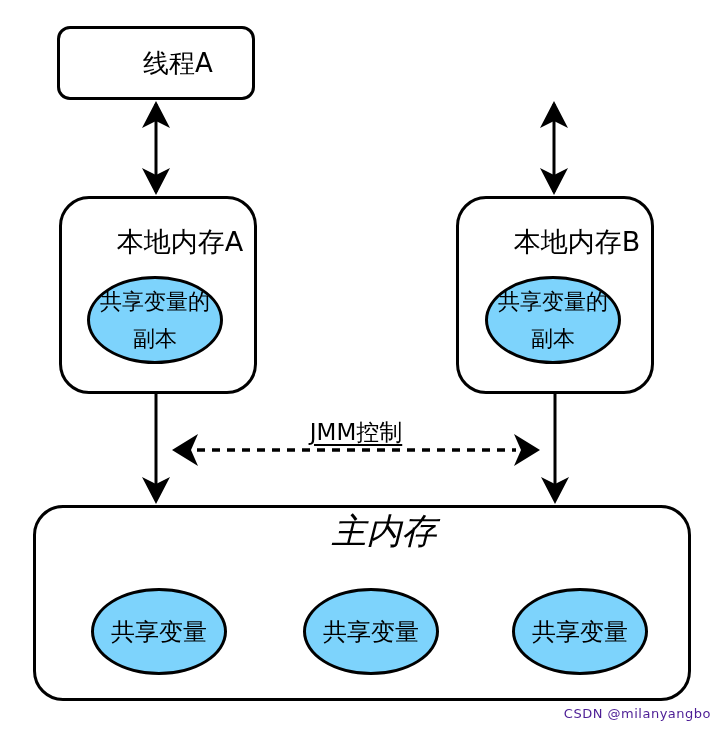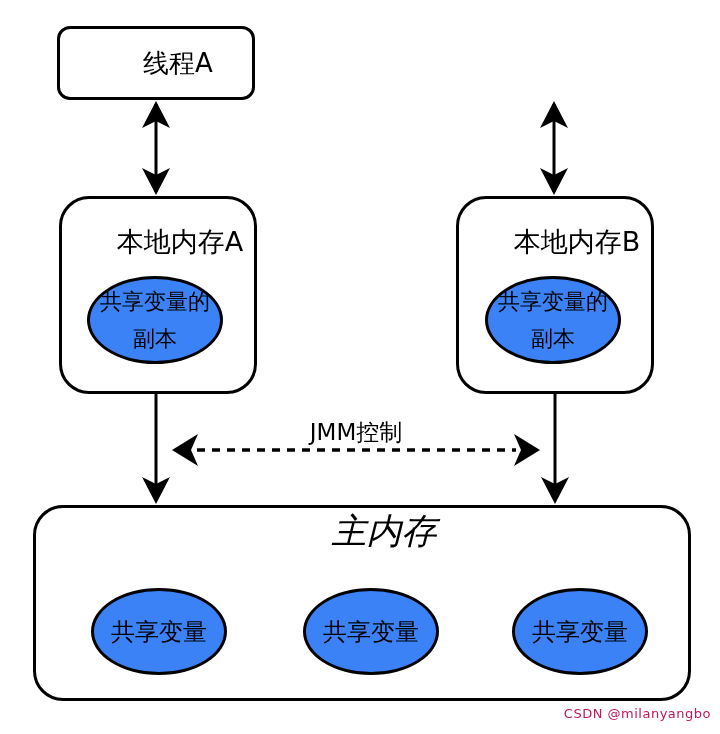--- a/index.html
+++ b/index.html
@@ -44,21 +44,21 @@
   .local-title {
     margin-top: 25px;
     text-align: center;
     font-size: 27px;
   }
   .ellipse {
     position: absolute;
     box-sizing: border-box;
     border: 3px solid #000000;
     border-radius: 50%;
-    background: #3b82f6;
+    background: #7dd3fc;
     display: flex;
     flex-direction: column;
     align-items: center;
     justify-content: center;
     text-align: center;
     color: #000000;
   }
   .copy-ellipse {
     width: 136px;
     height: 88px;
@@ -95,20 +95,21 @@
     pointer-events: none;
   }
   #jmm-label {
     position: absolute;
     left: 275px;
     top: 417px;
     width: 162px;
     text-align: center;
     font-size: 23px;
     color: #000000;
+    text-decoration: underline;
     text-underline-offset: 4px;
     background: transparent;
   }
   #watermark {
     position: absolute;
     right: 9px;
     top: 706px;
     font-size: 13px;
     letter-spacing: 0.5px;
   }
@@ -178,15 +179,15 @@
   <div id="shared-1" class="ellipse shared-ellipse">
     <span>共享变量</span>
   </div>
   <div id="shared-2" class="ellipse shared-ellipse">
     <span>共享变量</span>
   </div>
   <div id="shared-3" class="ellipse shared-ellipse">
     <span>共享变量</span>
   </div>
 
-  <div id="watermark" style="color: #be185d;">CSDN @milanyangbo</div>
+  <div id="watermark" style="color: #4c1d95;">CSDN @milanyangbo</div>
 
 </div>
 
 </body></html>

